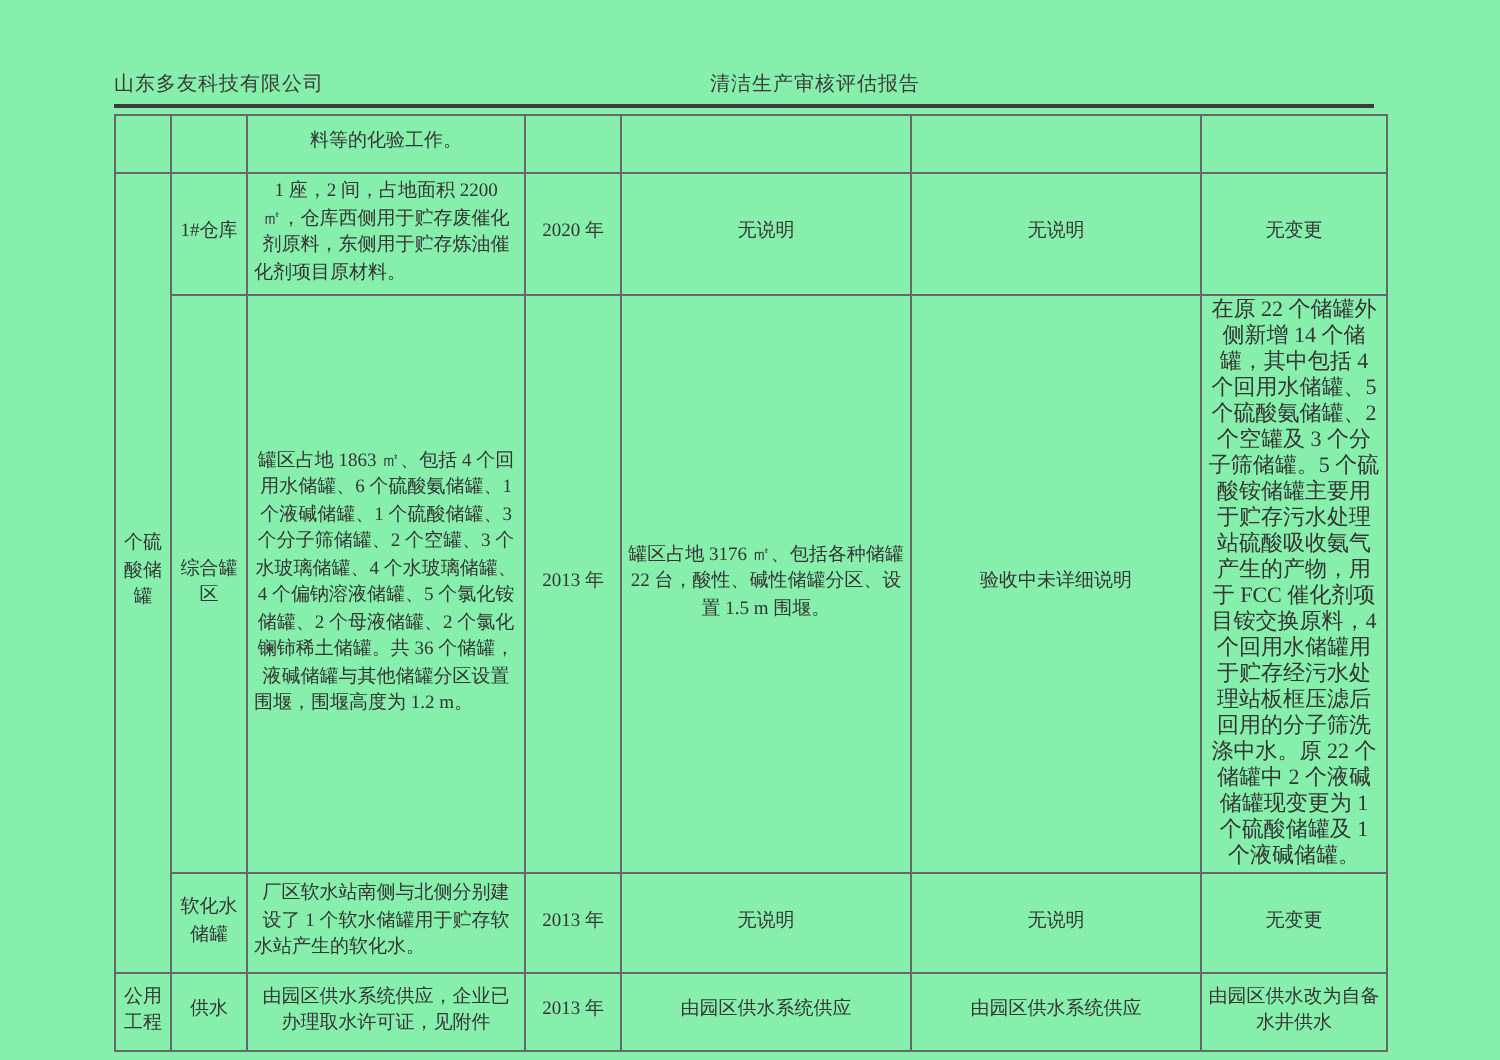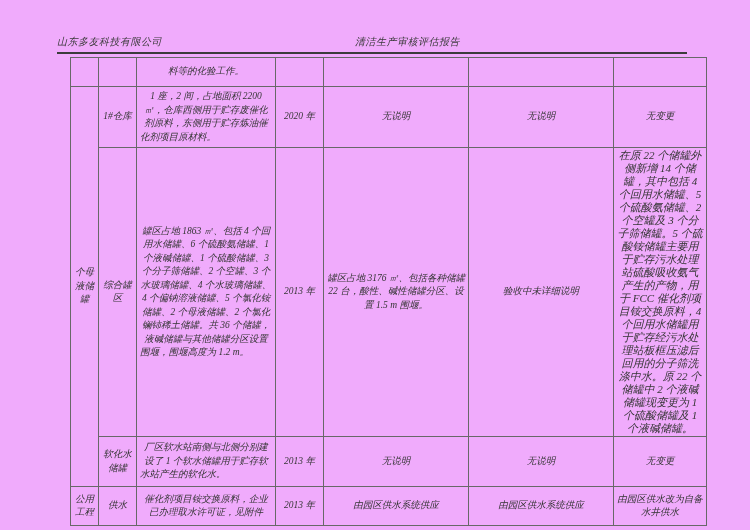--- a/index.html
+++ b/index.html
@@ -4,31 +4,31 @@
 <style>
   html,body{margin:0;padding:0;}
   body{
     width:750px;height:530px;
     background:#fdfdfd;
     font-family:"Liberation Serif","DejaVu Serif",serif;
     color:#333;
     position:relative;
     overflow:hidden;
   }
-  .page{position:absolute;inset:0;background:#f0abfc;font-style:italic;}
+  .page{position:absolute;inset:0;background:#86efac;}
 
   
   .hdr{position:absolute;top:33px;left:57px;width:630px;height:19px;
        border-bottom:2px solid #3c3c3c;font-size:10px;color:#3a3a3a;}
   .hdr-company{position:absolute;left:0;bottom:3px;letter-spacing:.5px;}
   .hdr-title{position:absolute;left:298px;bottom:3px;letter-spacing:.5px;}
 
   
   table.doc{
-    position:absolute;top:57px;left:70px;width:636px;
+    position:absolute;top:57px;left:57px;width:636px;
     border-collapse:collapse;table-layout:fixed;
     font-size:9.5px;line-height:13.5px;color:#353535;
   }
   table.doc td{
     border:1px solid #686868;
     padding:1px 3px;
     vertical-align:middle;
     word-break:break-all;
     overflow:hidden;
     text-align:center;
@@ -70,21 +70,21 @@
         <td></td>
         <td></td>
         <td>料等的化验工作。</td>
         <td></td>
         <td></td>
         <td></td>
         <td></td>
       </tr>
 
       <tr class="r1">
-        <td rowspan="3">个母液储罐</td>
+        <td rowspan="3">个硫酸储罐</td>
         <td>1#仓库</td>
         <td class="left">1 座，2 间，占地面积 2200 ㎡，仓库西侧用于贮存废催化剂原料，东侧用于贮存炼油催化剂项目原材料。</td>
         <td>2020 年</td>
         <td>无说明</td>
         <td>无说明</td>
         <td>无变更</td>
       </tr>
 
       <tr class="r2">
         <td>综合罐区</td>
@@ -100,21 +100,21 @@
         <td class="left">厂区软水站南侧与北侧分别建设了 1 个软水储罐用于贮存软水站产生的软化水。</td>
         <td>2013 年</td>
         <td>无说明</td>
         <td>无说明</td>
         <td>无变更</td>
       </tr>
 
       <tr class="r4">
         <td>公用工程</td>
         <td>供水</td>
-        <td>催化剂项目铵交换原料，企业已办理取水许可证，见附件</td>
+        <td>由园区供水系统供应，企业已办理取水许可证，见附件</td>
         <td>2013 年</td>
         <td>由园区供水系统供应</td>
         <td>由园区供水系统供应</td>
         <td>由园区供水改为自备水井供水</td>
       </tr>
     </tbody>
   </table>
 
 
 </div>

